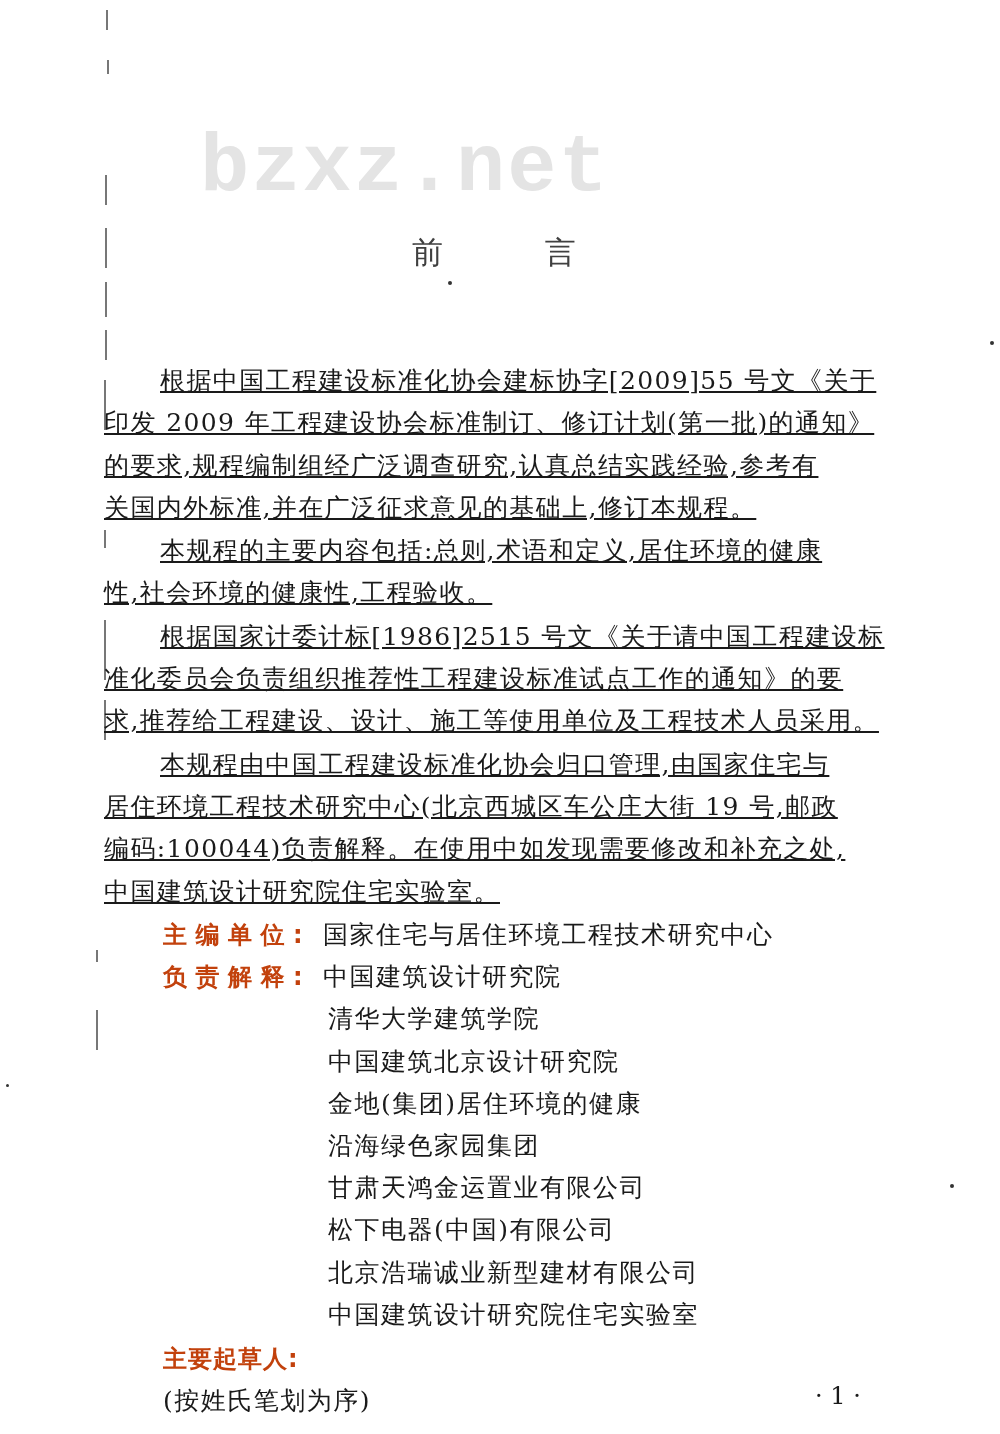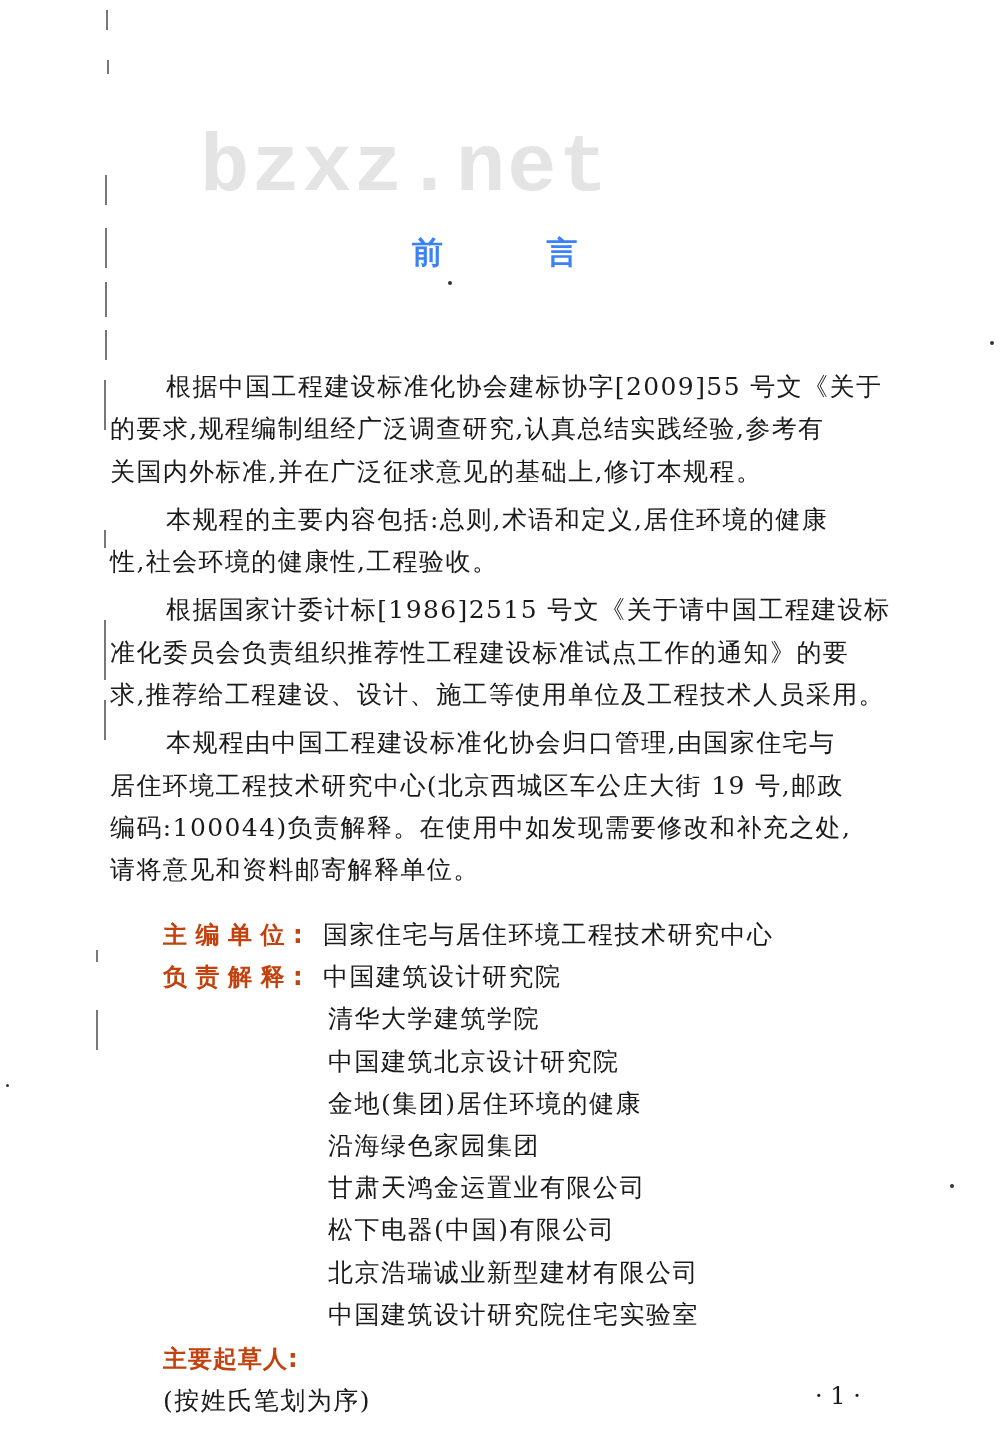--- a/index.html
+++ b/index.html
@@ -3,21 +3,21 @@
 <meta charset="utf-8">
 <style>
   html, body { margin: 0; padding: 0; background: #ffffff; }
   body { width: 1000px; height: 1434px; position: relative; overflow: hidden;
          font-family: "DejaVu Serif", "Liberation Serif", serif; color: #1a1a1a; }
   .watermark { position: absolute; left: 200px; top: 128px; font-family: Liberation Mono, monospace;
                font-weight: bold; font-size: 82px; letter-spacing: 2px; color: #e4e4e4; line-height: 1; }
   .title-wrap { position: absolute; left: 412px; top: 232px; }
   .body { position: absolute; left: 104px; top: 360px; width: 790px; font-size: 25px;
           line-height: 42.3px; text-align: justify; letter-spacing: 1.4px; }
-  .para { margin: 6px; text-indent: 2.2em; }
+  .para { margin: 0; text-indent: 2.2em; text-decoration: underline; }
   .line { display: block; white-space: nowrap; }
   .para .line:first-child { padding-left: 56px; }
   .units { position: absolute; left: 163px; top: 914px; font-size: 25px; line-height: 42.2px; }
   .row { display: flex; white-space: nowrap; }
   .label { width: 160px; font-family: "DejaVu Sans", "Liberation Sans", sans-serif; font-weight: bold; letter-spacing: 8.5px; color: #c2410c; font-size: 24px; }
   .label.tight { letter-spacing: 1px; }
   .value { letter-spacing: 1.5px; }
   .indent { padding-left: 165px; text-align: center; }
   .page-num { position: absolute; left: 815px; top: 1382px; font-size: 24px; }
   .binding-marks { position: absolute; left: 104px; top: 0; width: 6px; height: 1434px; }
@@ -43,46 +43,47 @@
 </div>
 
 <div class="speck" style="left:318px; top:176px; width:5px; height:5px;"></div>
 <div class="speck" style="left:448px; top:281px;"></div>
 <div class="speck" style="left:990px; top:341px;"></div>
 <div class="speck" style="left:950px; top:1184px;"></div>
 <div class="speck" style="left:6px; top:1084px; width:3px; height:3px;"></div>
 
 <div class="watermark">bzxz.net</div>
 
-<div class="title-wrap" style="font-family:'DejaVu Sans','Liberation Sans',sans-serif; font-weight:bold; font-size:31px; color:#3b82f6; white-space:nowrap;">
+<div class="title-wrap" style="font-family:'DejaVu Sans','Liberation Sans',sans-serif; font-weight:normal; font-size:31px; color:#404040; white-space:nowrap;">
   <span>前</span>
   <span style="display:inline-block; width:82px;"></span>
   <span>言</span>
 </div>
 
 <div class="body">
   <p class="para" style="text-indent:0">
     <span class="line">根据中国工程建设标准化协会建标协字[2009]55 号文《关于</span>
+    <span class="line">印发 2009 年工程建设协会标准制订、修订计划(第一批)的通知》</span>
     <span class="line">的要求,规程编制组经广泛调查研究,认真总结实践经验,参考有</span>
     <span class="line">关国内外标准,并在广泛征求意见的基础上,修订本规程。</span>
   </p>
   <p class="para" style="text-indent:0; margin-top:1px;">
     <span class="line">本规程的主要内容包括:总则,术语和定义,居住环境的健康</span>
     <span class="line">性,社会环境的健康性,工程验收。</span>
   </p>
   <p class="para" style="text-indent:0; margin-top:1px;">
     <span class="line">根据国家计委计标[1986]2515 号文《关于请中国工程建设标</span>
     <span class="line">准化委员会负责组织推荐性工程建设标准试点工作的通知》的要</span>
     <span class="line">求,推荐给工程建设、设计、施工等使用单位及工程技术人员采用。</span>
   </p>
   <p class="para" style="text-indent:0; margin-top:1px;">
     <span class="line">本规程由中国工程建设标准化协会归口管理,由国家住宅与</span>
     <span class="line">居住环境工程技术研究中心(北京西城区车公庄大街 19 号,邮政</span>
     <span class="line">编码:100044)负责解释。在使用中如发现需要修改和补充之处,</span>
-    <span class="line">请将意见和资料邮寄解释单位。</span>
+    <span class="line">中国建筑设计研究院住宅实验室。</span>
   </p>
 </div>
 
 <div class="units">
   <div class="row">
     <span class="label">主编单位:</span>
     <span class="value">国家住宅与居住环境工程技术研究中心</span>
   </div>
   <div class="row">
     <span class="label">负责解释:</span>

